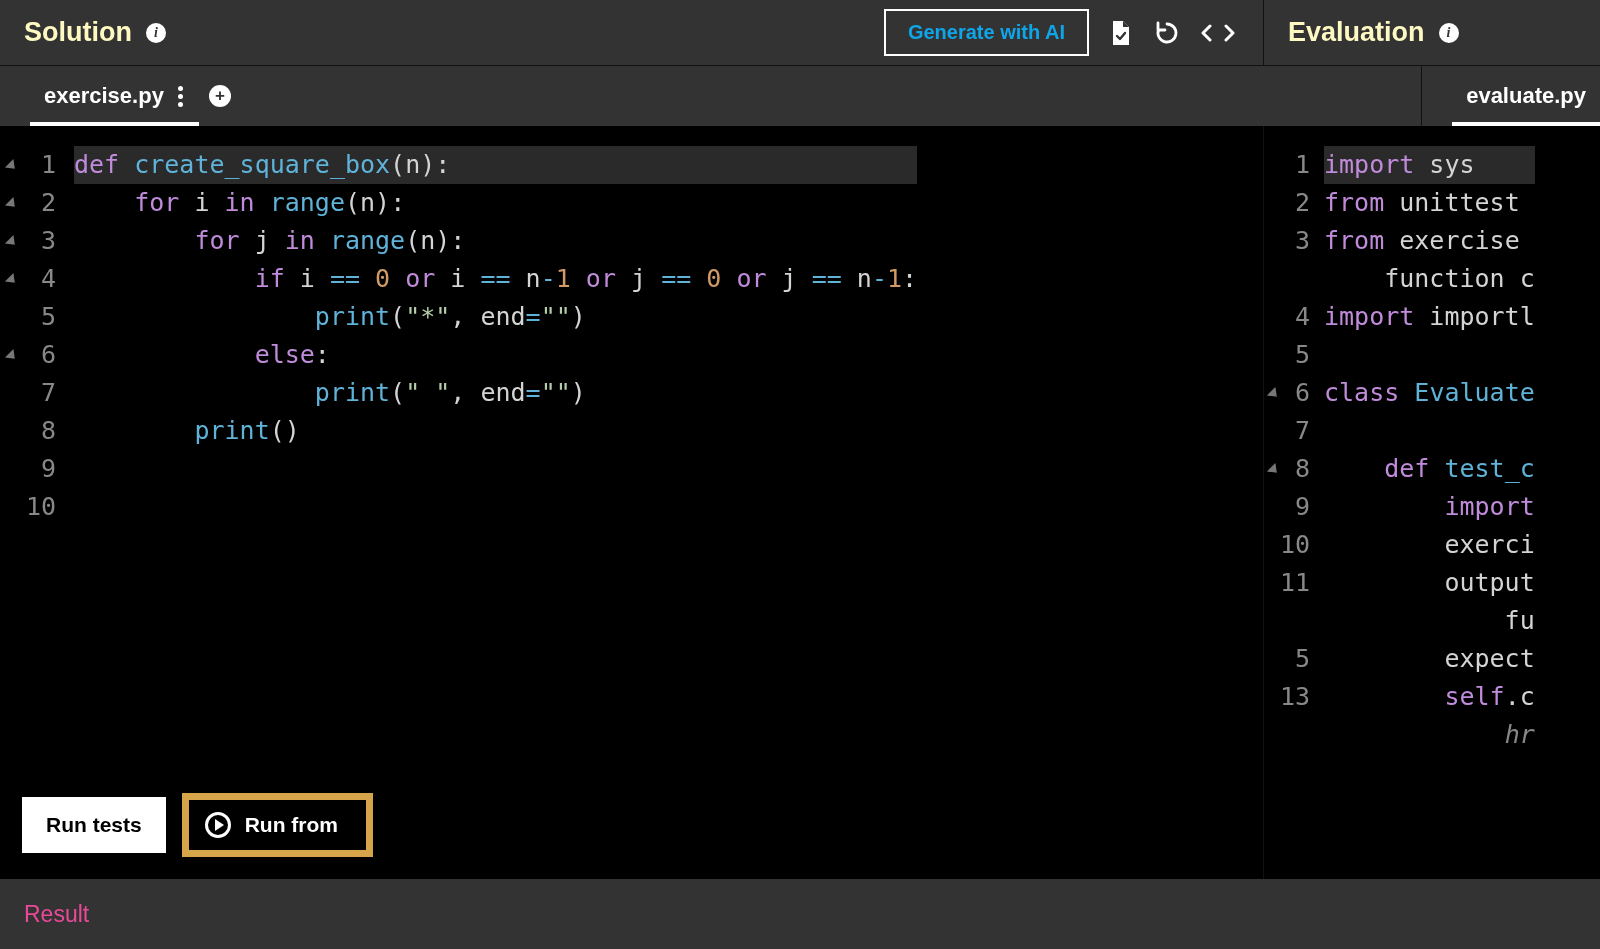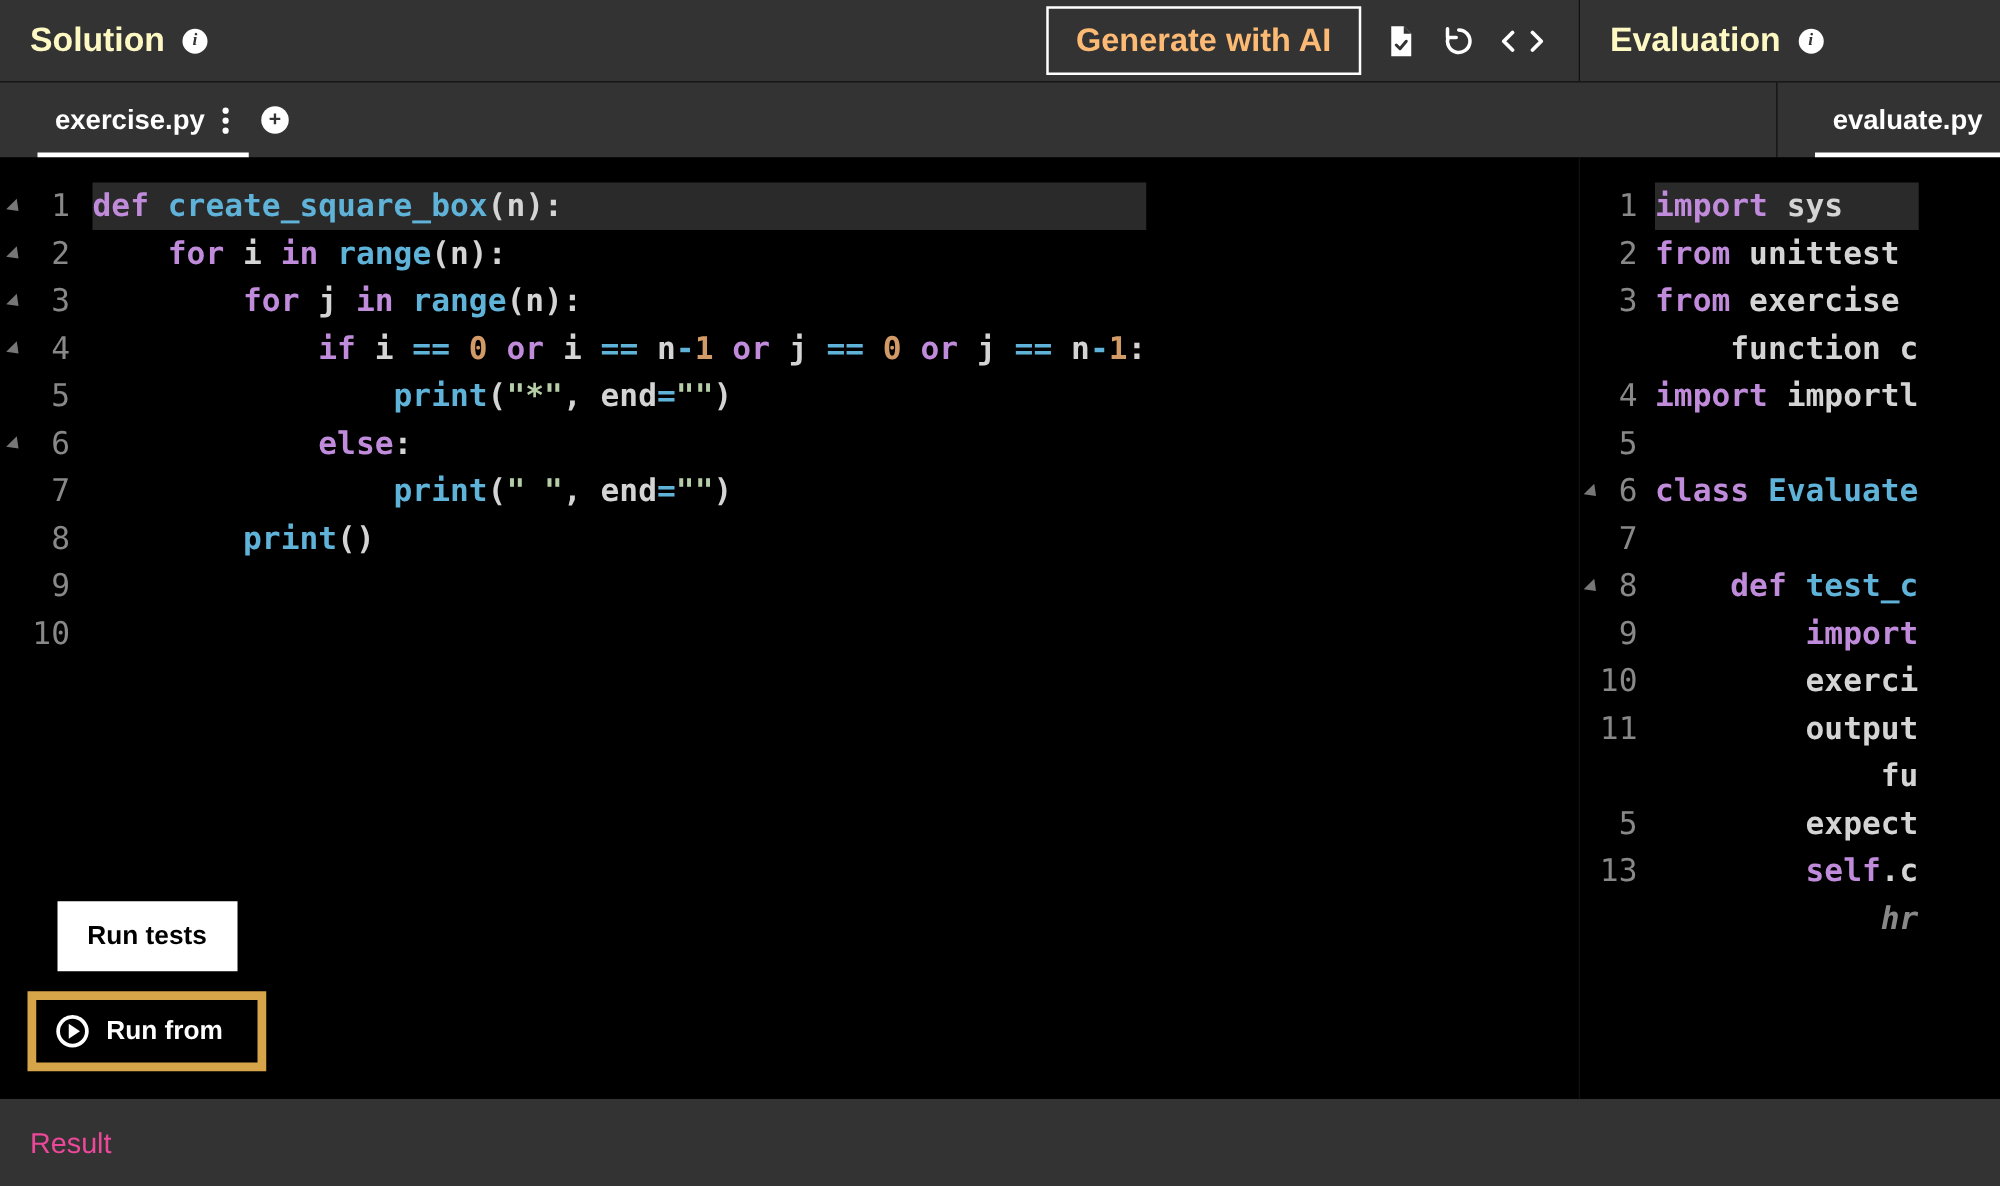--- a/index.html
+++ b/index.html
@@ -18,22 +18,22 @@
   .panel-header.right { flex: 1; }
   .panel-title-group { display: flex; align-items: center; gap: 14px; }
   .panel-title { font-size: 27px; font-weight: 700; color: #fef9c3; }
   .info-icon {
     width: 20px; height: 20px; border-radius: 50%; background: #fff;
     display: inline-flex; align-items: center; justify-content: center;
     color: #333; font-family: Georgia, serif; font-style: italic; font-weight: 700; font-size: 14px;
   }
   .header-actions { display: flex; align-items: center; gap: 20px; margin-right: 4px; }
   .btn-outline {
-    border: 2px solid #fff; background: transparent; color: #fdba74;
-    font-size: 26px; font-weight: 700; padding: 10px 22px; cursor: pointer;
+    border: 2px solid #fff; background: transparent; color: #0ea5e9;
+    font-size: 20px; font-weight: 700; padding: 10px 22px; cursor: pointer;
   }
   .icon-btn {
     background: transparent; border: none; cursor: pointer; color: #fff;
     display: inline-flex; align-items: center; justify-content: center;
   }
   .tabs-row { display: flex; height: 60px; background: #333; }
   .tabs-left { width: 1480px; display: flex; align-items: stretch; padding-left: 30px; border-right: 1px solid #111; }
   .tabs-right { flex: 1; display: flex; align-items: stretch; padding-left: 30px; }
   .tab {
     display: flex; align-items: center; gap: 12px; padding: 0 14px; position: relative;
@@ -57,32 +57,32 @@
   .gutter {
     text-align: right; color: #888; padding: 0 18px 0 10px; user-select: none; min-width: 74px;
   }
   .gutter .ln { position: relative; }
   .gutter .fold::before {
     content: ""; position: absolute; left: -2px; top: 14px; width: 0; height: 0;
     border-top: 6px solid transparent; border-bottom: 6px solid transparent; border-left: 8px solid #777;
     transform: rotate(45deg);
   }
   .code { color: #d4d4d4; white-space: pre; }
-  .code .line { min-height: 38px; font-weight: bold; }
+  .code .line { min-height: 38px; }
   .code .line.hl { background: #2a2a2a; }
   .kw { color: #c08bdb; }
   .fn { color: #5fb3d9; }
   .str { color: #b5cea8; }
   .num { color: #d19a66; }
   .op { color: #5fb3d9; }
   .pn { color: #d4d4d4; }
   .pl { color: #d4d4d4; }
   .cm { color: #888; font-style: italic; }
   .run-bar {
-    position: absolute; left: 22px; bottom: 22px; display: flex; gap: 16px; align-items: center; flex-direction: column;
+    position: absolute; left: 22px; bottom: 22px; display: flex; gap: 16px; align-items: center;
   }
   .btn-white {
     background: #fff; color: #000; border: none; font-size: 21px; font-weight: 700;
     padding: 16px 24px; cursor: pointer;
   }
   .btn-run {
     background: #000; color: #fff; border: 7px solid #d7a549;
     font-size: 21px; font-weight: 700; padding: 12px 28px 12px 16px; cursor: pointer;
     display: inline-flex; align-items: center; gap: 14px;
   }

